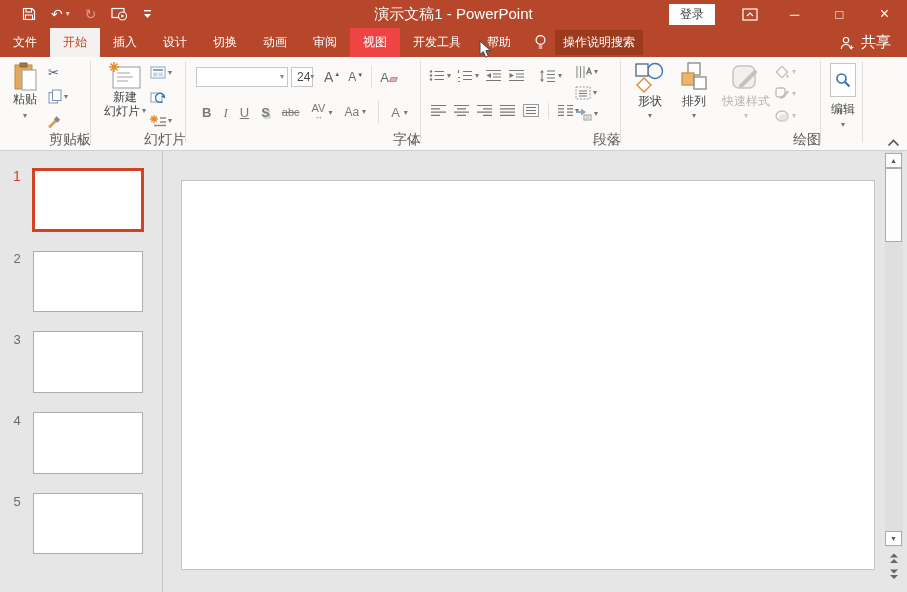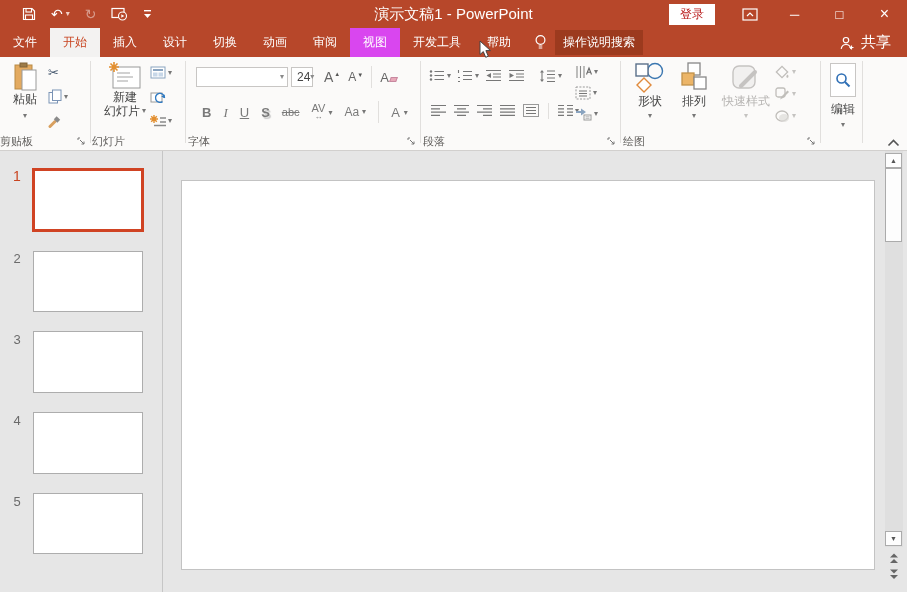--- a/index.html
+++ b/index.html
@@ -11,36 +11,36 @@
     -webkit-font-smoothing:antialiased;
   }
   
   .titlebar { position:absolute; top:0; left:0; right:0; height:28px; background:#b7472a; color:#fff; }
   .qat { position:absolute; left:22px; top:0; height:28px; display:flex; align-items:center; gap:15px; }
   .qat-btn { display:flex; align-items:center; color:#fff; font-size:14px; line-height:1; }
   .qat-btn .dd { font-size:8px; margin-left:3px; color:#f2cfc4; }
   .dim { opacity:.45; }
   .window-title { position:absolute; left:0; right:0; top:0; height:28px; display:flex; align-items:center; justify-content:center; font-size:15px; }
   .title-controls { position:absolute; right:0; top:0; height:28px; display:flex; align-items:center; }
-  .signin { background:#fff; color:#b91c1c; font-size:12px; padding:2px 11px; margin-right:27px; cursor:default; }
+  .signin { background:#fff; color:#404040; font-size:12px; padding:2px 11px; margin-right:27px; cursor:default; }
   .ribbon-opts { margin-right:14px; display:flex; align-items:center; }
   .win-btn { width:45px; height:28px; display:flex; align-items:center; justify-content:center; font-size:13px; color:#fff; }
   .win-btn.close { font-size:16px; }
   
   .tabrow { position:absolute; top:28px; left:0; right:0; height:29px; background:#b7472a; display:flex; align-items:stretch; color:#fff; font-size:12px; }
   .tab { display:flex; align-items:center; padding:0 13px; white-space:nowrap; }
   .tab.selected { background:#f3f2f1; color:#c8431f; }
-  .tab.hovered { background:#d946ef; position:relative; }
+  .tab.hovered { background:#ef4444; position:relative; }
   .bulb { display:flex; align-items:center; margin-left:10px; }
   .tellme { display:flex; align-items:center; align-self:center; background:#9c3a1e; padding:4px 8px; margin-left:8px; }
   .share { position:absolute; right:16px; top:0; height:29px; display:flex; align-items:center; gap:6px; font-size:15px; }
   
   .ribbon { position:absolute; top:57px; left:0; right:0; height:94px; background:#fbfaf9; border-bottom:1px solid #d2d0ce; font-size:12px; color:#444; }
   .group { position:absolute; top:0; height:93px; }
-  .group-label { position:absolute; bottom:1px; left:0; right:0; text-align:left; font-size:11px; color:#605e5c; }
+  .group-label { position:absolute; bottom:1px; left:0; right:0; text-align:right; font-size:14px; color:#605e5c; }
   .vsep { position:absolute; top:4px; bottom:7px; width:1px; background:#e1dfdd; }
   .launcher { position:absolute; bottom:3px; right:4px; width:10px; height:10px; display:flex; }
   .bigbtn { position:absolute; display:flex; flex-direction:column; align-items:center; }
   .bigbtn .lbl { font-size:12px; color:#444; line-height:14px; white-space:nowrap; }
   .bigbtn .lbl.grey { color:#b6b4b2; }
   .dd { font-size:8px; color:#777; line-height:8px; }
   .minicol { position:absolute; display:flex; flex-direction:column; gap:7px; }
   .minirow { display:flex; align-items:center; gap:2px; height:17px; }
   .row { position:absolute; display:flex; align-items:center; }
   .combo { height:20px; background:#fff; border:1px solid #c8c6c4; display:flex; align-items:center; justify-content:space-between; font-size:12px; color:#444; padding:0 3px 0 5px; }

